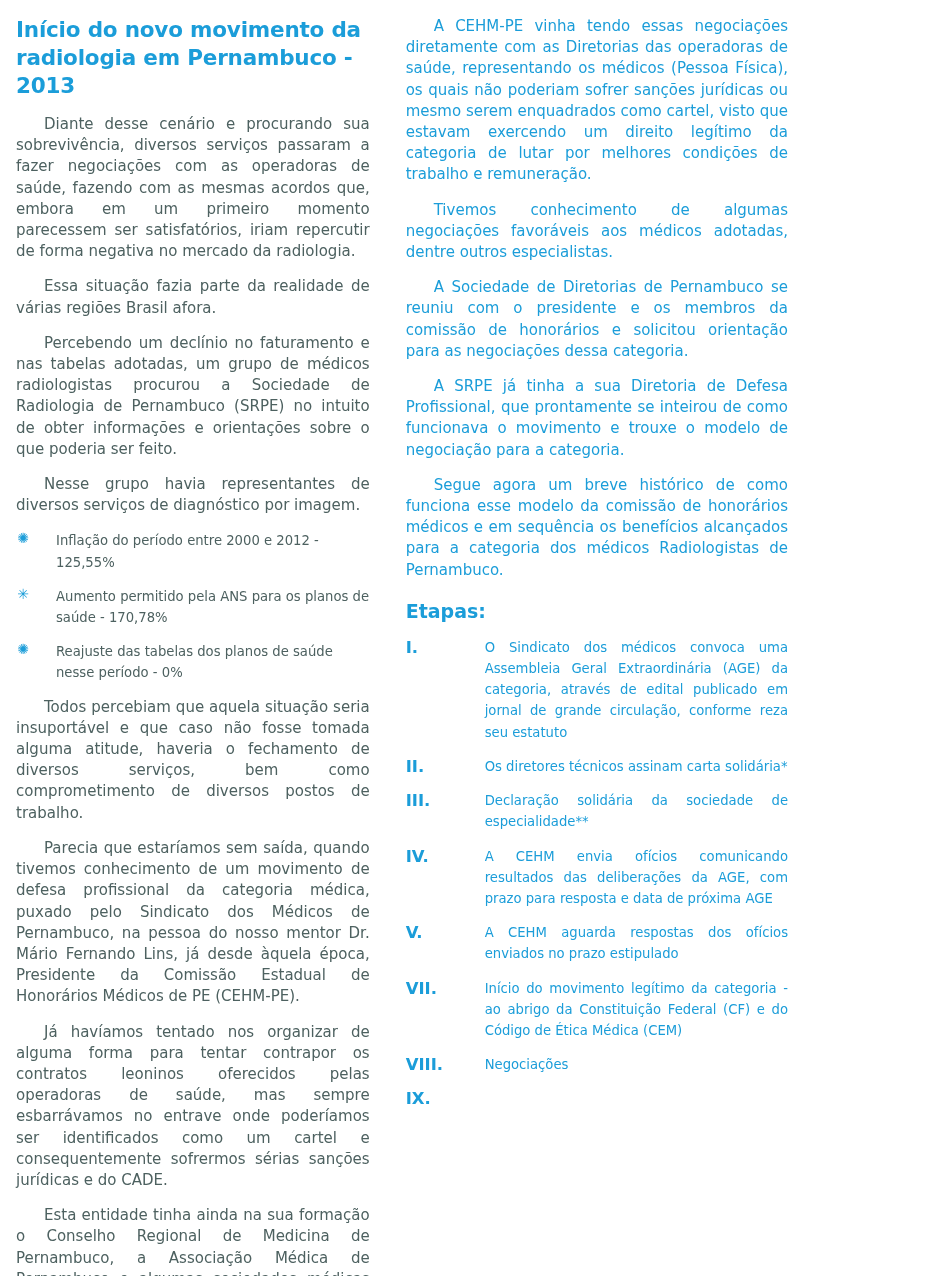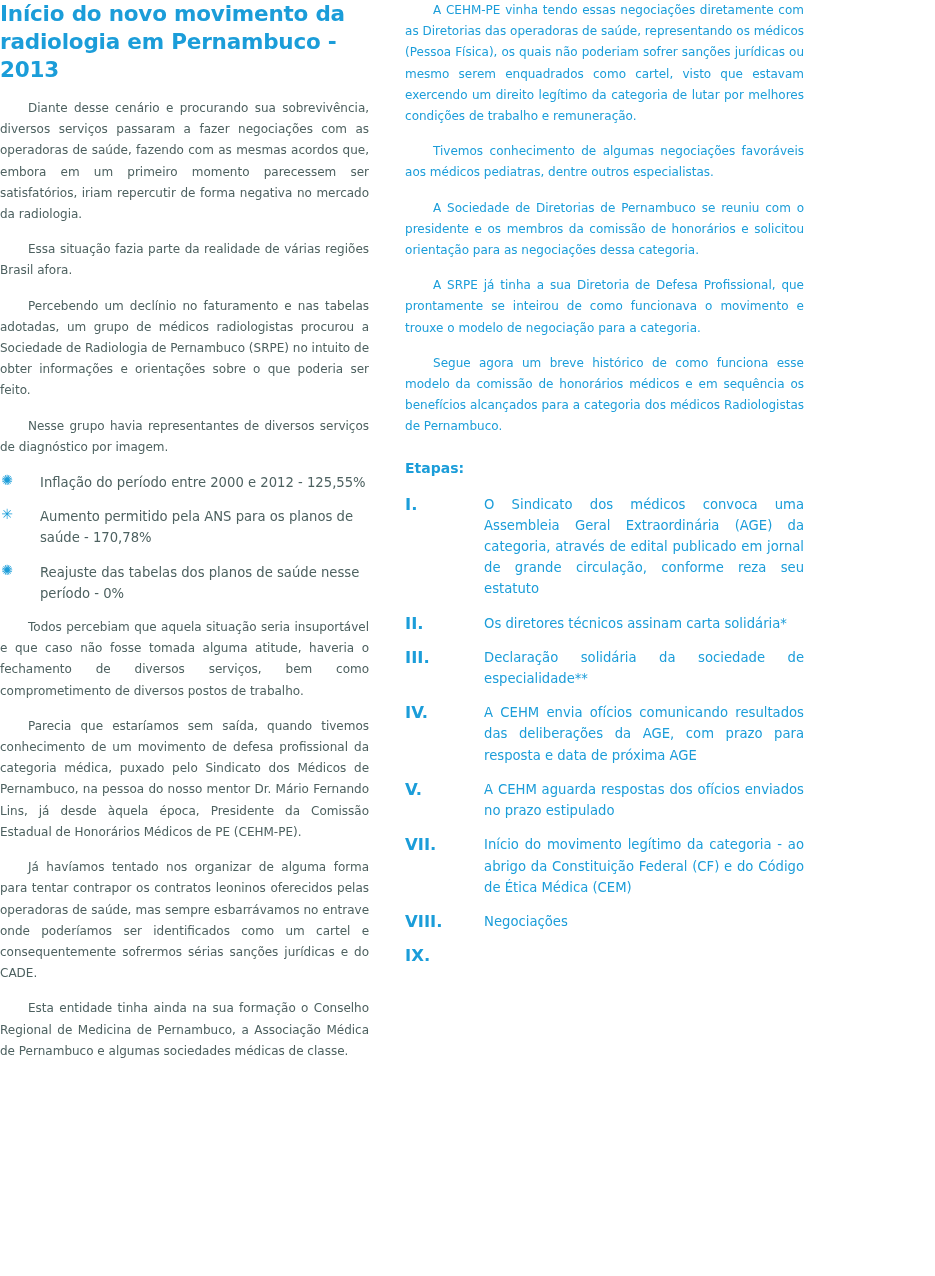--- a/index.html
+++ b/index.html
@@ -15,21 +15,21 @@
     position: relative;
     overflow: hidden;
   }
   .page {
     width: 804px;
     height: 1276px;
     position: relative;
     box-sizing: border-box;
     display: flex;
     flex-direction: row;
-    padding: 0;
+    padding: 16px;
   }
   .col {
     box-sizing: border-box;
     padding-top: 0;
   }
   .col-left {
     width: 468px;
     padding-left: 0px;
     padding-right: 36px;
   }
@@ -40,27 +40,27 @@
   h1.title {
     color: #1b9dd9;
     font-size: 21.5px;
     line-height: 28px;
     font-weight: bold;
     margin: 0 0 14px 0;
     letter-spacing: -0.2px;
   }
   h2.subhead {
     color: #1b9dd9;
-    font-size: 14px;
+    font-size: 19px;
     line-height: 24px;
     font-weight: bold;
     margin: 18px 0 14px 0;
   }
   p.body {
-    font-size: 12px;
+    font-size: 15px;
     line-height: 21.2px;
     text-align: justify;
     margin: 0 0 14px 0;
     text-indent: 28px;
     color: #4d6160;
   }
   .bullets {
     margin: 0 0 12px 0;
     padding: 0;
     list-style: none;
@@ -144,21 +144,21 @@
     </ul>
 
     <p class="body">Todos percebiam que aquela situação seria insuportável e que caso não fosse tomada alguma atitude, haveria o fechamento de diversos serviços, bem como comprometimento de diversos postos de trabalho.</p>
     <p class="body">Parecia que estaríamos sem saída, quando tivemos conhecimento de um movimento de defesa profissional da categoria médica, puxado pelo Sindicato dos Médicos de Pernambuco, na pessoa do nosso mentor Dr. Mário Fernando Lins, já desde àquela época, Presidente da Comissão Estadual de Honorários Médicos de PE (CEHM-PE).</p>
     <p class="body">Já havíamos tentado nos organizar de alguma forma para tentar contrapor os contratos leoninos oferecidos pelas operadoras de saúde, mas sempre esbarrávamos no entrave onde poderíamos ser identificados como um cartel e consequentemente sofrermos sérias sanções jurídicas e do CADE.</p>
     <p class="body">Esta entidade tinha ainda na sua formação o Conselho Regional de Medicina de Pernambuco, a Associação Médica de Pernambuco e algumas sociedades médicas de classe.</p>
   </div>
 
   <div class="col col-right">
     <p class="body">A CEHM-PE vinha tendo essas negociações diretamente com as Diretorias das operadoras de saúde, representando os médicos (Pessoa Física), os quais não poderiam sofrer sanções jurídicas ou mesmo serem enquadrados como cartel, visto que estavam exercendo um direito legítimo da categoria de lutar por melhores condições de trabalho e remuneração.</p>
-    <p class="body">Tivemos conhecimento de algumas negociações favoráveis aos médicos pediatras, dentre outros especialistas.</p>
+    <p class="body">Tivemos conhecimento de algumas negociações favoráveis aos médicos adotadas, dentre outros especialistas.</p>
     <p class="body">A Sociedade de Diretorias de Pernambuco se reuniu com o presidente e os membros da comissão de honorários e solicitou orientação para as negociações dessa categoria.</p>
     <p class="body">A SRPE já tinha a sua Diretoria de Defesa Profissional, que prontamente se inteirou de como funcionava o movimento e trouxe o modelo de negociação para a categoria.</p>
     <p class="body">Segue agora um breve histórico de como funciona esse modelo da comissão de honorários médicos e em sequência os benefícios alcançados para a categoria dos médicos Radiologistas de Pernambuco.</p>
 
     <h2 class="subhead">Etapas:</h2>
 
     <ol class="steps">
       <li>
         <span class="num">I.</span>
         <span class="txt">O Sindicato dos médicos convoca uma Assembleia Geral Extraordinária (AGE) da categoria, através de edital publicado em jornal de grande circulação, conforme reza seu estatuto</span>

